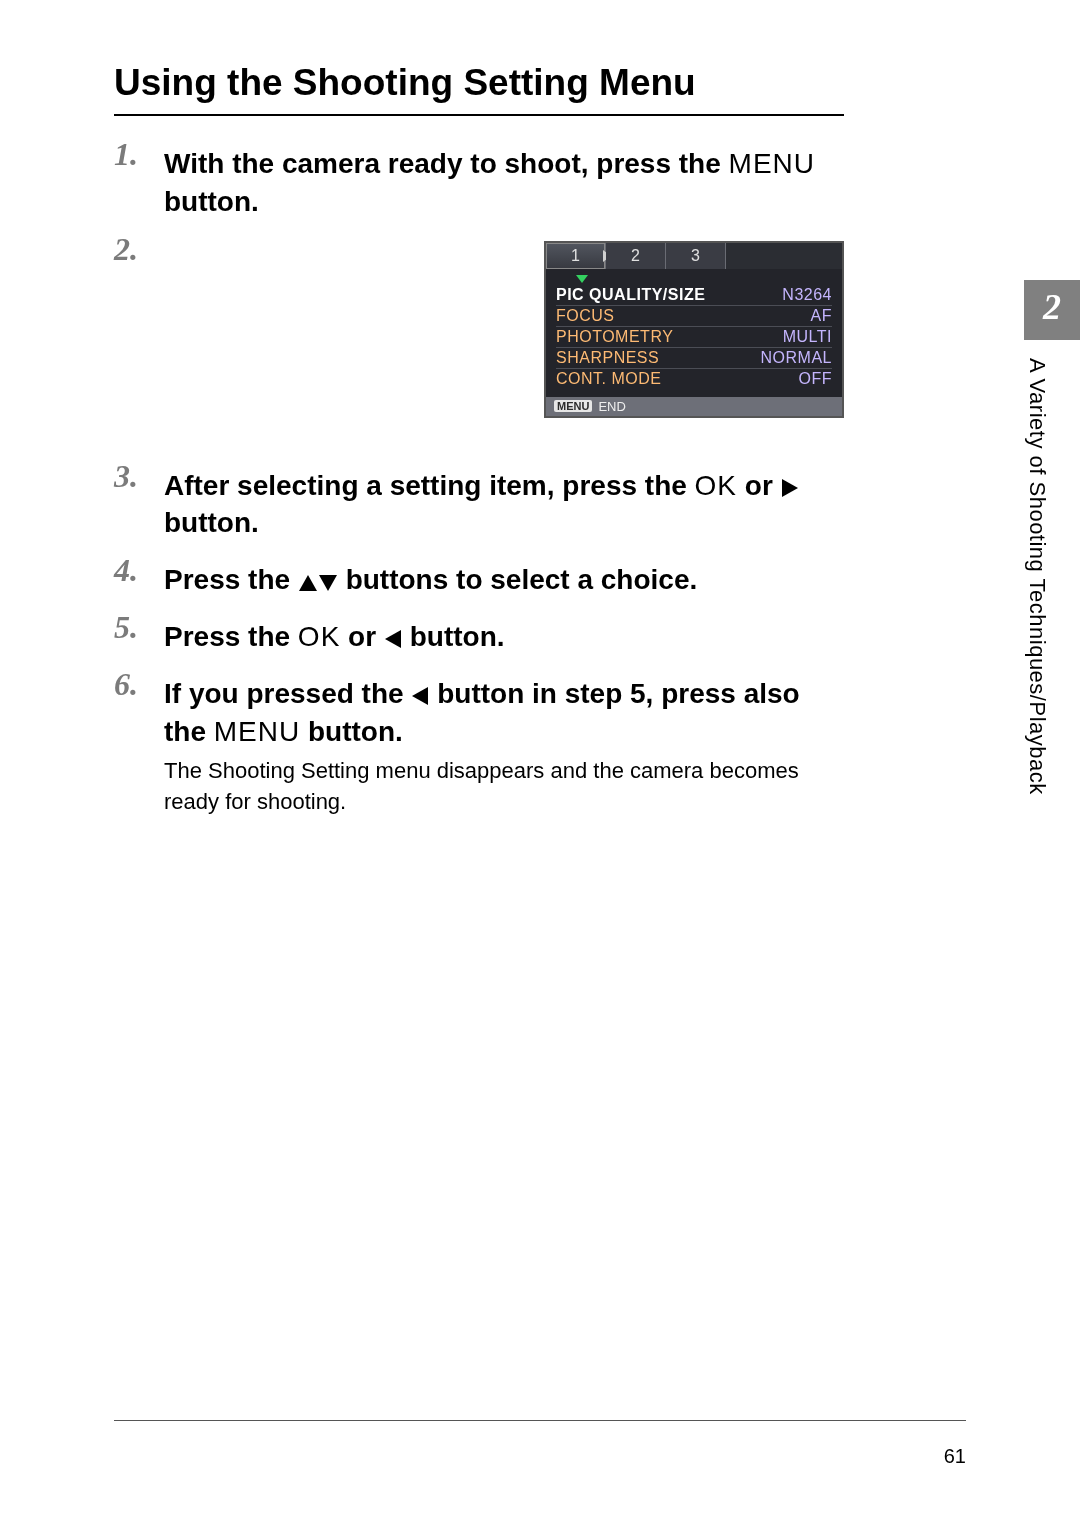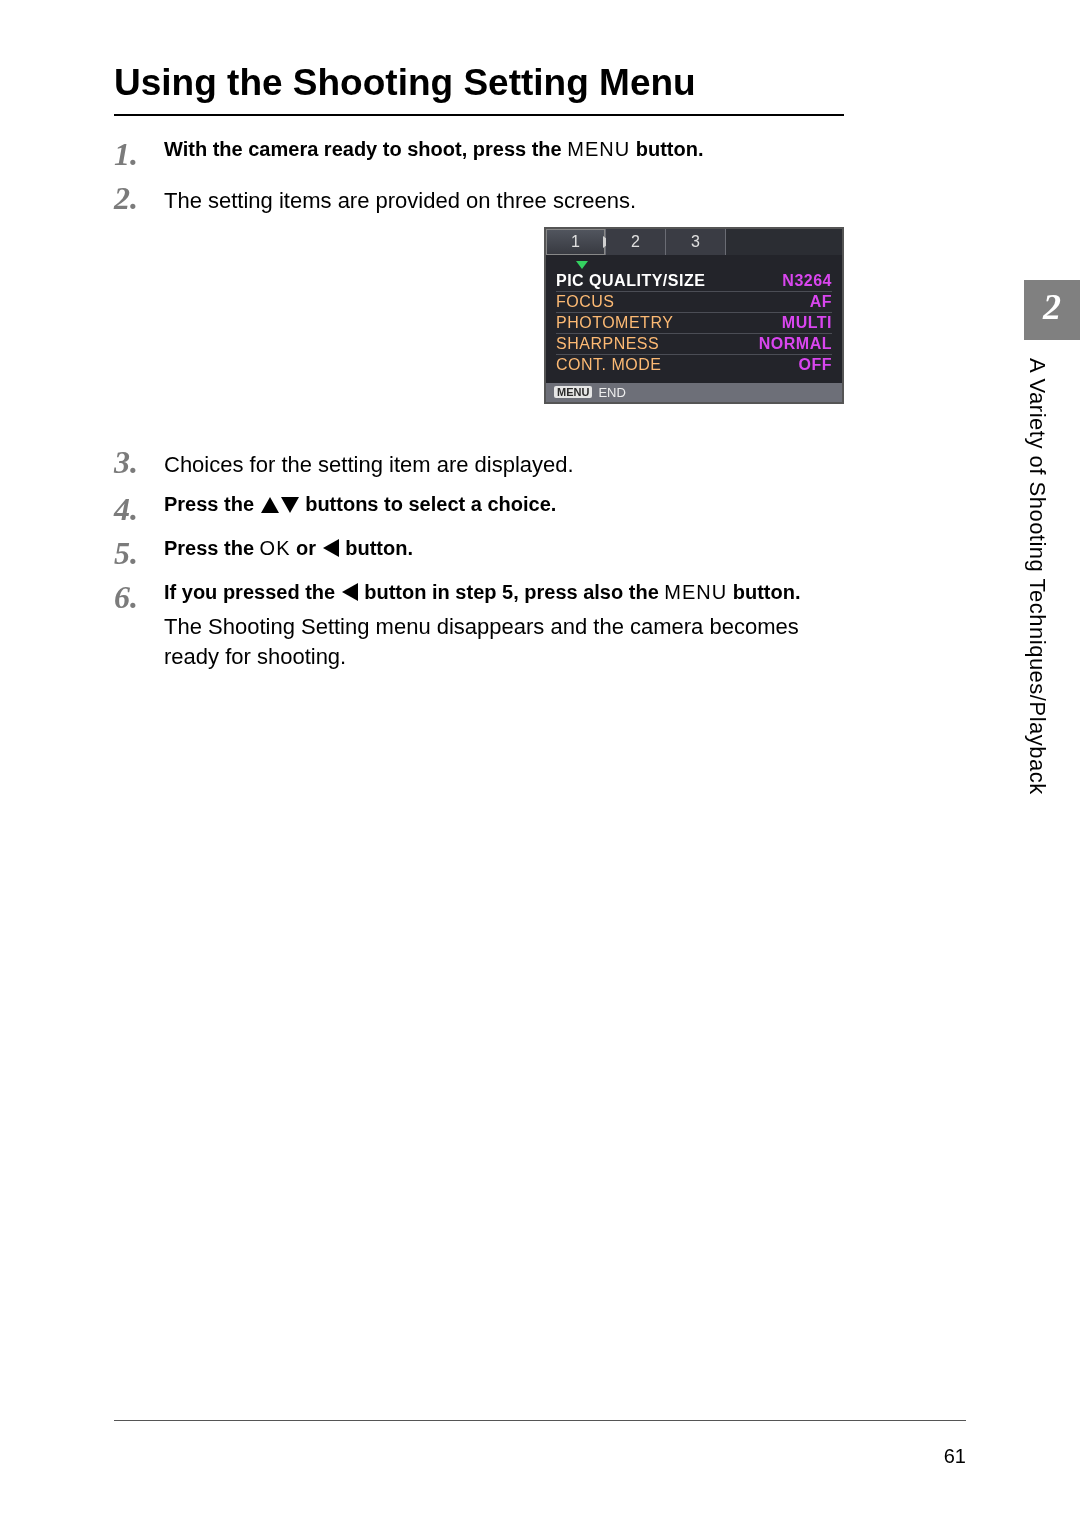--- a/index.html
+++ b/index.html
@@ -31,23 +31,24 @@
     font-weight: bold;
     font-size: 32px;
     color: #7b7b7b;
     text-align: left;
     line-height: 1;
     padding-top: 2px;
   }
   .step-num::after { content: "."; }
   .step-body { flex: 1; }
   .step-head {
-    font-size: 20px;
+    font-size: 28px;
     font-weight: bold;
     line-height: 1.35;
+    margin-top: 9px;
   }
   .step-head .thin { font-weight: normal; letter-spacing: 1px; }
   .step-sub {
     font-size: 22px;
     font-weight: normal;
     margin-top: 6px;
     line-height: 1.4;
   }
   .arrow-up, .arrow-down, .arrow-left, .arrow-right {
     display: inline-block;
@@ -117,21 +118,21 @@
     justify-content: space-between;
     font-size: 16px;
     letter-spacing: 0.5px;
     padding: 1px 0;
     border-bottom: 1px solid #4b4d55;
     font-family: Arial, sans-serif;
     align-items: center;
   }
   .lcd-row:last-child { border-bottom: none; }
   .lcd-row .lbl { color: #fdba74; }
-  .lcd-row .val { color: #d946ef; font-weight: bold; }
+  .lcd-row .val { color: #c4b5fd; }
   .lcd-row.sel .lbl { color: #fff; font-weight: bold; }
   .lcd-footer {
     background: #6d6f78;
     padding: 2px 8px;
     font-size: 13px;
     display: flex;
     align-items: center;
     gap: 6px;
   }
   .lcd-footer .menu-chip {
@@ -192,21 +193,20 @@
       <div class="step-body">
         <div class="step-head">
           <span>With the camera ready to shoot, press the </span><span class="thin">MENU</span><span> button.</span>
         </div>
       </div>
     </div>
 
     <div class="step">
       <div class="step-num">2</div>
       <div class="step-body">
-        <div class="step-sub">The setting items are provided on three screens.</div>
 
         <div class="step2-image-row">
           <div class="lcd">
             <div class="lcd-tabs">
               <div class="lcd-tab active">
                 <span>1</span>
                 <span class="sep-arrow"></span>
               </div>
               <div class="lcd-tab">2</div>
               <div class="lcd-tab">3</div>
@@ -242,21 +242,23 @@
               <span>END</span>
             </div>
           </div>
         </div>
       </div>
     </div>
 
     <div class="step">
       <div class="step-num">3</div>
       <div class="step-body">
-        <div class="step-sub">Choices for the setting item are displayed.</div>
+        <div class="step-head">
+          <span>After selecting a setting item, press the </span><span class="thin">OK</span><span> or </span><span class="arrow-right"></span><span> button.</span>
+        </div>
       </div>
     </div>
 
     <div class="step">
       <div class="step-num">4</div>
       <div class="step-body">
         <div class="step-head">
           <span>Press the </span>
           <span class="arrow-up"></span><span class="arrow-down"></span>
           <span> buttons to select a choice.</span>

